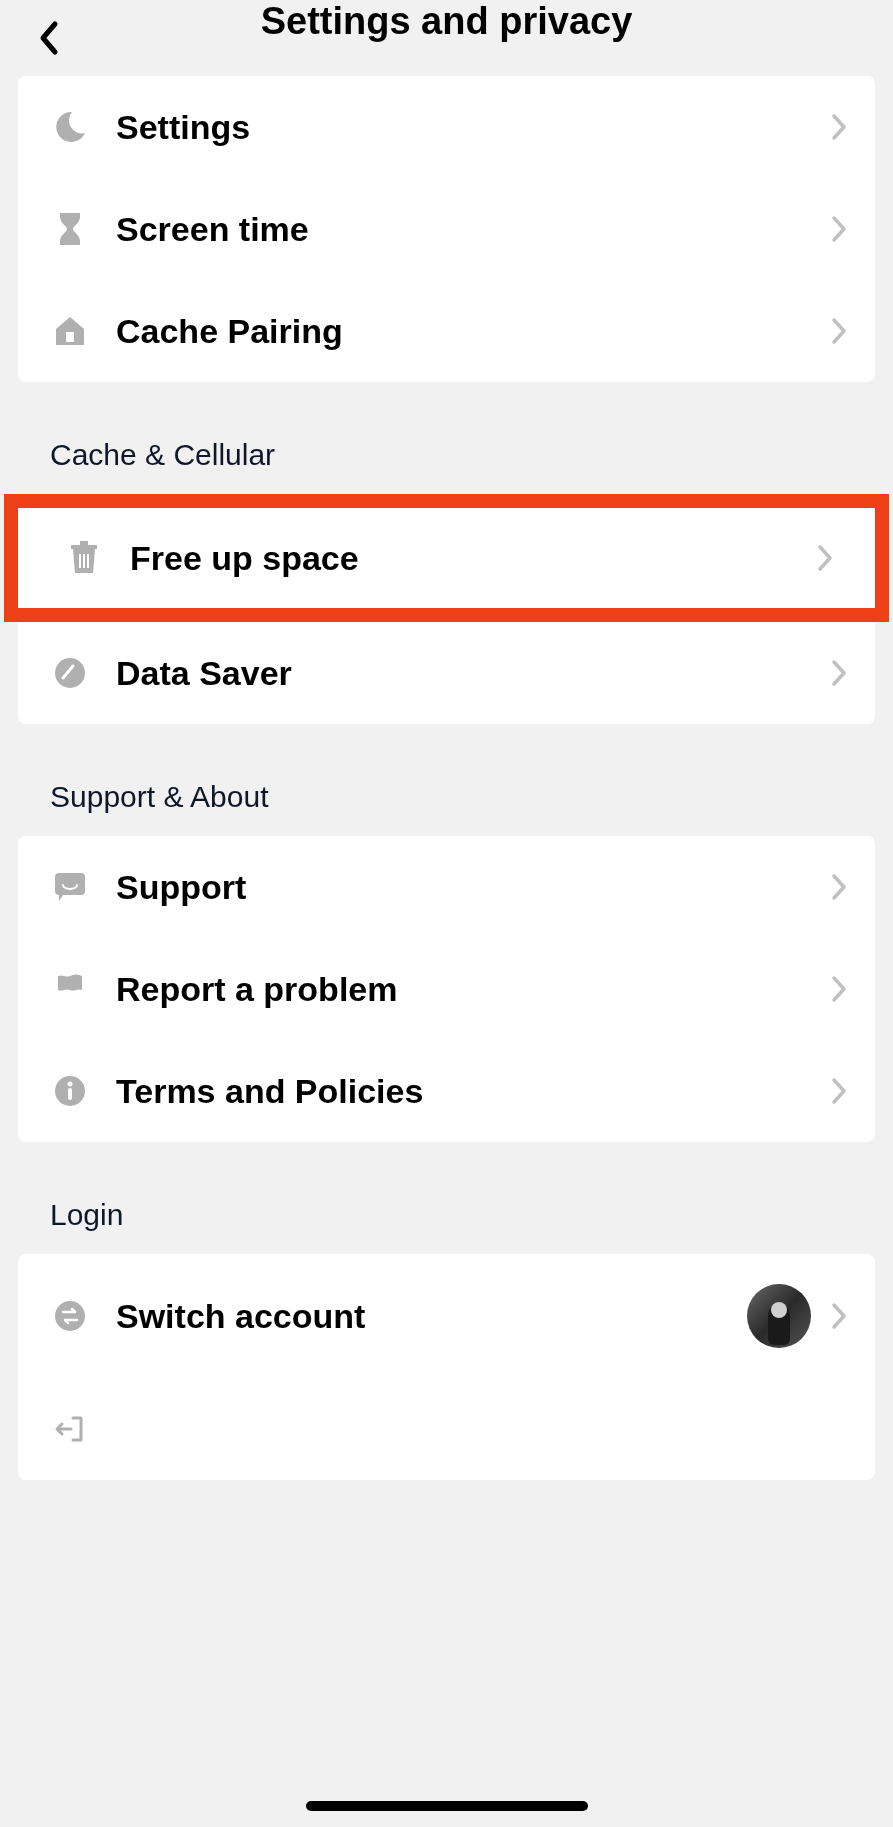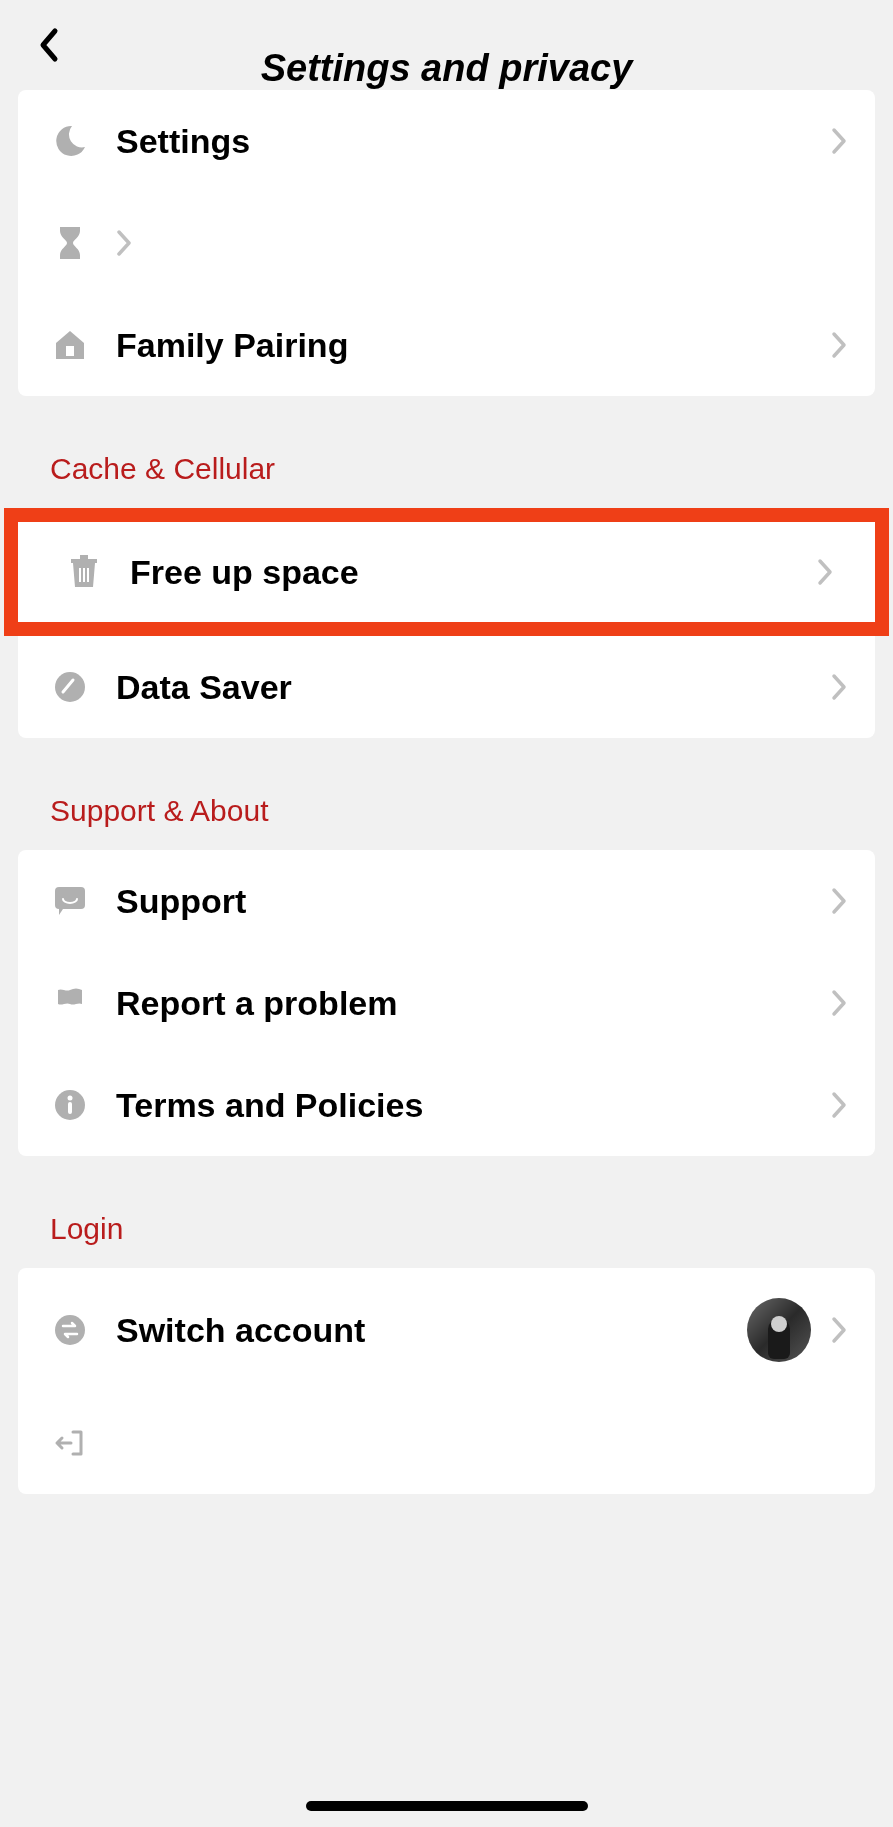--- a/index.html
+++ b/index.html
@@ -6,25 +6,24 @@
   body {
     background: #f1f1f1;
     font-family: -apple-system, BlinkMacSystemFont, "Segoe UI", Helvetica, Arial, sans-serif;
     width: 893px;
     height: 1827px;
     position: relative;
     overflow: hidden;
   }
   .header {
     display: flex;
-    align-items: flex-end;
+    align-items: flex-start;
     justify-content: center;
     position: relative;
-    height: 90px;
-    font-style: italic;
+    height: 76px;
   }
   .back-btn {
     position: absolute;
     left: 28px;
     top: 50%;
     transform: translateY(-50%);
     width: 40px;
     height: 40px;
     display: flex;
     align-items: center;
@@ -36,21 +35,21 @@
     color: #000;
   }
   .card {
     background: #fff;
     border-radius: 8px;
     margin: 0 18px 14px 18px;
   }
   .section-label {
     font-size: 30px;
     font-weight: 500;
-    color: #b91c1c;
+    color: #0f172a;
     margin: 56px 0 22px 50px;
   }
   .row {
     display: flex;
     align-items: center;
     padding: 30px 28px 30px 32px;
     min-height: 102px;
   }
   .row .icon-slot {
     width: 40px;
@@ -146,34 +145,35 @@
           <path d="M3 3l10 11L3 25" stroke="#c0c0c0" stroke-width="3.5" fill="none" stroke-linecap="round" stroke-linejoin="round"></path>
         </svg>
     </span>
   </div>
   <div class="row">
     <span class="icon-slot">
       <svg width="28" height="36" viewBox="0 0 28 36">
           <path d="M4 2h20v4c0 6-7 9-7 12s7 6 7 12v4H4v-4c0-6 7-9 7-12S4 12 4 6V2z" fill="#b0b0b0"></path>
         </svg>
     </span>
+    <span class="label">Screen time</span>
     <span class="chevron">
       <svg width="16" height="28" viewBox="0 0 16 28">
           <path d="M3 3l10 11L3 25" stroke="#c0c0c0" stroke-width="3.5" fill="none" stroke-linecap="round" stroke-linejoin="round"></path>
         </svg>
     </span>
   </div>
   <div class="row">
     <span class="icon-slot">
       <svg width="34" height="34" viewBox="0 0 34 34">
           <path d="M17 3L3 15v16h28V15L17 3z" fill="#b0b0b0"></path>
           <rect x="13" y="18" width="8" height="10" fill="#fff"></rect>
         </svg>
     </span>
-    <span class="label">Family Pairing</span>
+    <span class="label">Cache Pairing</span>
     <span class="chevron">
       <svg width="16" height="28" viewBox="0 0 16 28">
           <path d="M3 3l10 11L3 25" stroke="#c0c0c0" stroke-width="3.5" fill="none" stroke-linecap="round" stroke-linejoin="round"></path>
         </svg>
     </span>
   </div>
 </div>
 
 <div class="section-label">Cache &amp; Cellular</div>
 <div class="card" style="overflow:visible;">

